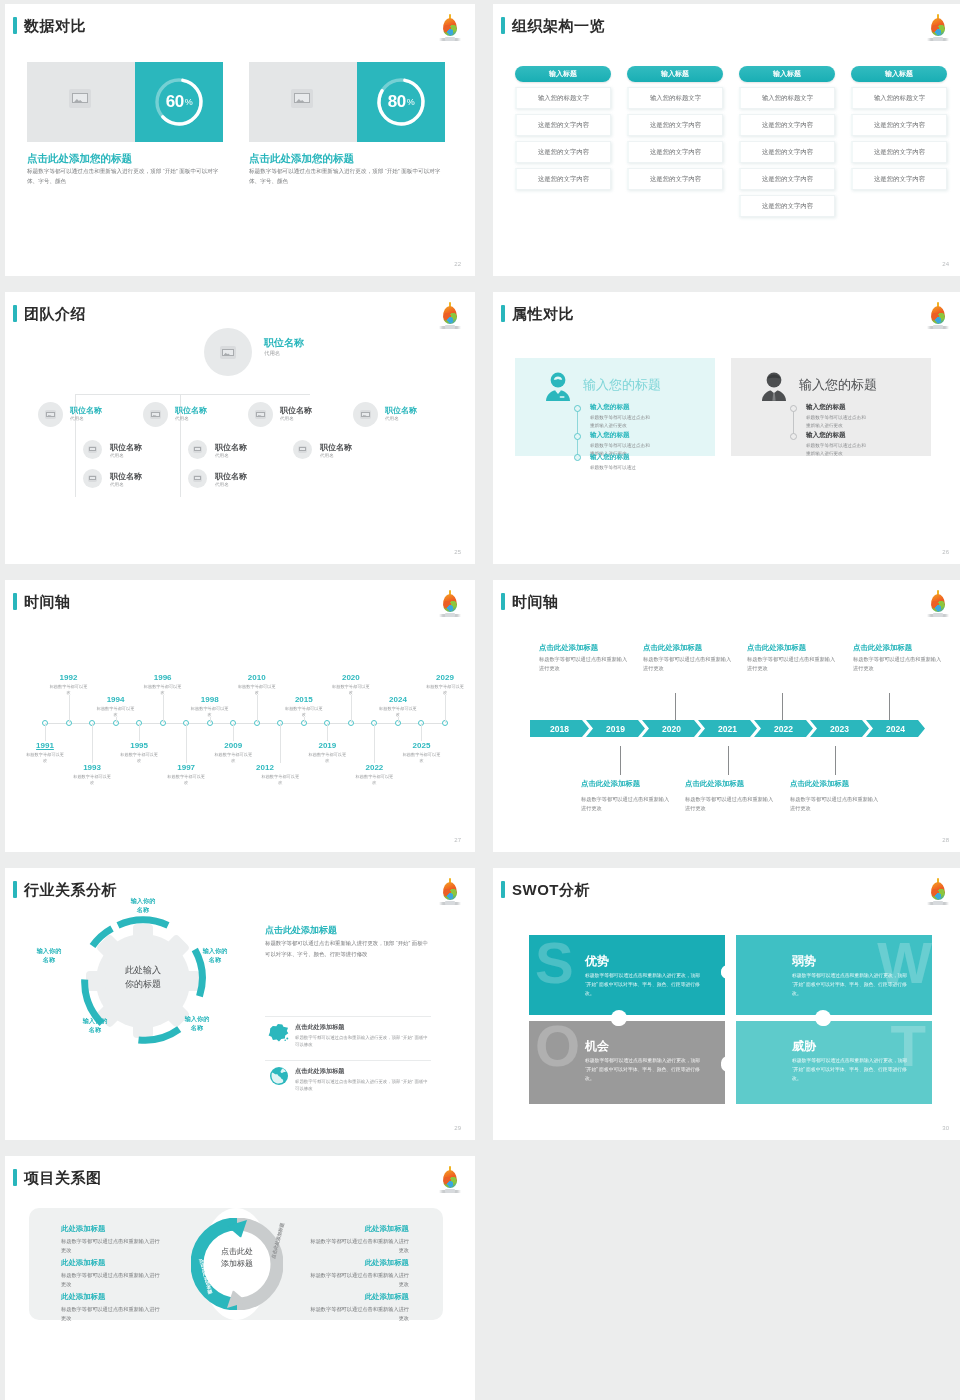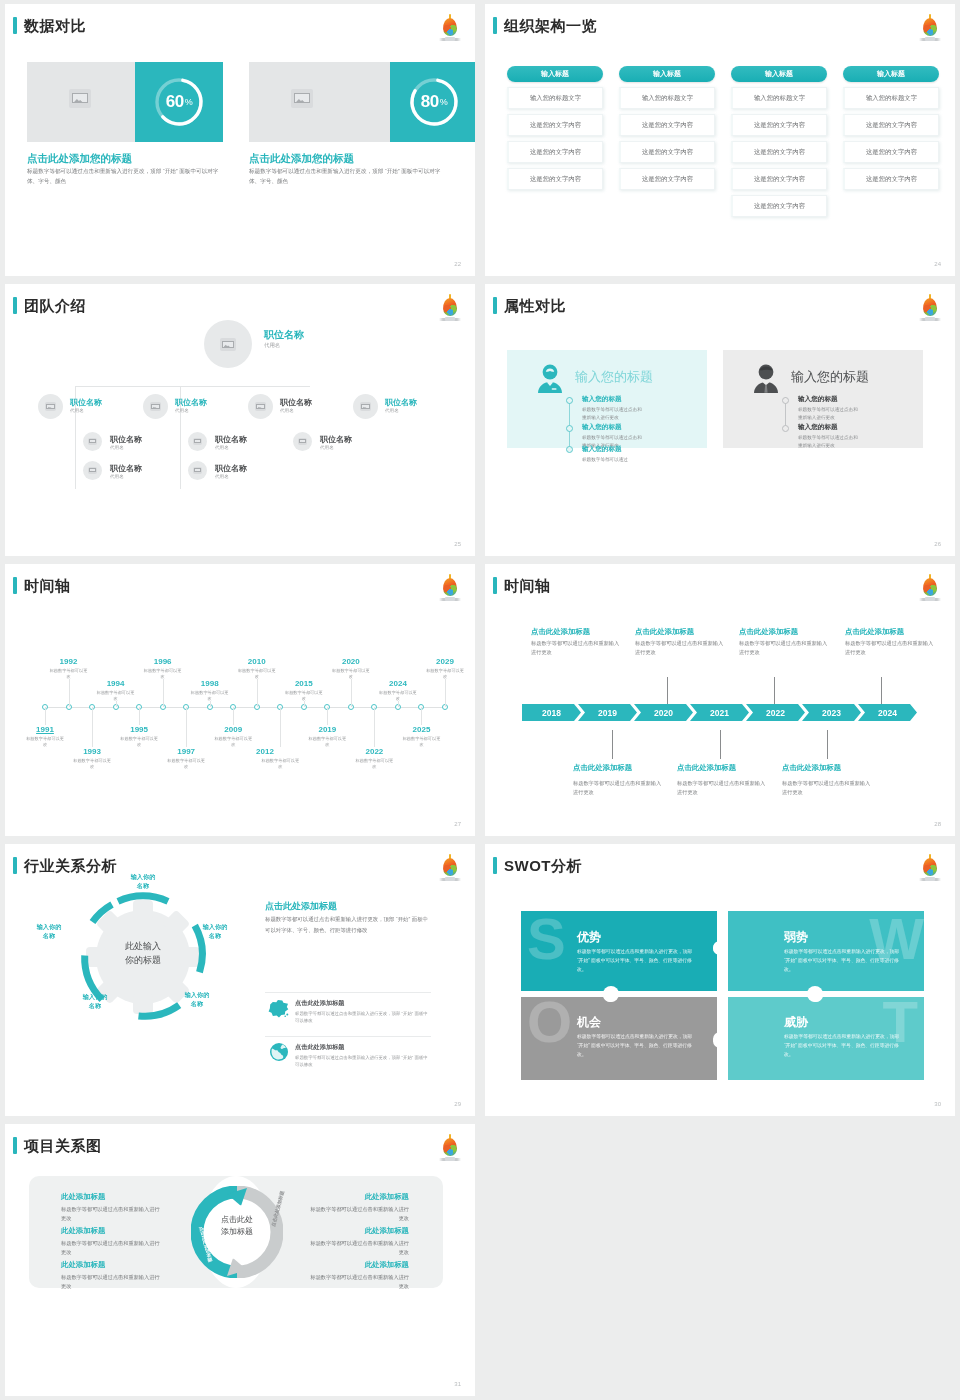--- a/index.html
+++ b/index.html
@@ -2,21 +2,21 @@
 <html><head>
 <meta charset="utf-8">
 <style>
   html,body{margin:0;padding:0;}
   body{
     width:960px;height:1400px;overflow:hidden;
     background:#eceded;
     font-family:"Liberation Sans","DejaVu Sans",sans-serif;
     -webkit-font-smoothing:antialiased;
   }
-  .sheet{display:grid;grid-template-columns:repeat(2,480px);grid-template-rows:repeat(5,280px);width:960px;height:1400px;}
+  .sheet{display:grid;grid-template-columns:repeat(2,480px);grid-template-rows:repeat(5,280px);width:960px;height:1400px;gap:8px;}
   .slide{position:relative;background:#fff;margin:4px 5px;box-sizing:border-box;overflow:hidden;}
   
   .sl-title{position:absolute;left:19px;top:14px;font-size:15px;font-weight:bold;color:#2b2b2b;letter-spacing:.5px;line-height:1;}
   .sl-bar{position:absolute;left:8px;top:13px;width:4px;height:17px;background:#29b6bc;border-radius:1px;}
   .pagenum{position:absolute;right:14px;bottom:9px;font-size:6px;color:#b9bcbe;}
   .logo{position:absolute;right:12px;top:9px;width:26px;height:30px;}
   .logo .drop{position:absolute;left:6px;top:5px;width:14px;height:18px;
     border-radius:50% 50% 50% 50%/60% 60% 40% 40%;
     background:
       radial-gradient(circle at 50% 78%, #3ba7dd 0 18%, transparent 19%),
@@ -28,21 +28,21 @@
   .logo .base{position:absolute;left:2px;bottom:2px;width:22px;height:3px;
     background:linear-gradient(90deg,transparent,#c9ccce 18%,#c9ccce 82%,transparent);}
   .logo .base:after{content:"";position:absolute;left:6px;top:-1px;width:10px;height:4px;background:#d7dadd;border-radius:1px;}
   .ph-icon{display:inline-block;position:relative;background:#d9dbdd;border-radius:2px;}
   .ph-icon:before{content:"";position:absolute;left:12%;top:20%;width:76%;height:54%;border:1px solid #a9acaf;box-sizing:border-box;background:#e8eaec;}
   .ph-icon:after{content:"";position:absolute;left:22%;top:44%;width:40%;height:26%;background:#a9acaf;
     clip-path:polygon(0 100%,35% 32%,58% 72%,72% 52%,100% 100%);}
 
   
   .s22 .card{position:absolute;top:58px;width:196px;height:80px;background:#e4e6e7;}
-  .s22 .card.c1{left:22px;text-align:right;} .s22 .card.c2{left:244px;padding-left:33px;}
+  .s22 .card.c1{left:22px;text-align:right;} .s22 .card.c2{left:244px;}
   .s22 .card .imgph{position:absolute;left:42px;top:27px;width:22px;height:19px;}
   .s22 .card .tealhalf{position:absolute;right:0;top:0;width:88px;height:80px;background:#2bb7bd;}
   .s22 .ring{position:absolute;left:50%;top:50%;transform:translate(-50%,-50%);width:54px;height:54px;border-radius:50%;}
   .s22 .ring .rtxt{position:absolute;left:0;top:0;width:54px;height:54px;display:flex;align-items:center;justify-content:center;color:#fff;font-size:17px;font-weight:bold;letter-spacing:-.5px;}
   .s22 .ring .rtxt small{font-size:9px;font-weight:normal;margin-left:1px;}
   .s22 .h2{position:absolute;font-size:10.5px;font-weight:bold;color:#29b6bc;}
   .s22 .p{position:absolute;font-size:5.6px;color:#77797b;line-height:1.75;width:196px;}
 
   
   .s23 .qmark{position:absolute;color:#d7d9db;font-size:46px;font-family:"Liberation Serif",serif;font-weight:bold;line-height:1;}

